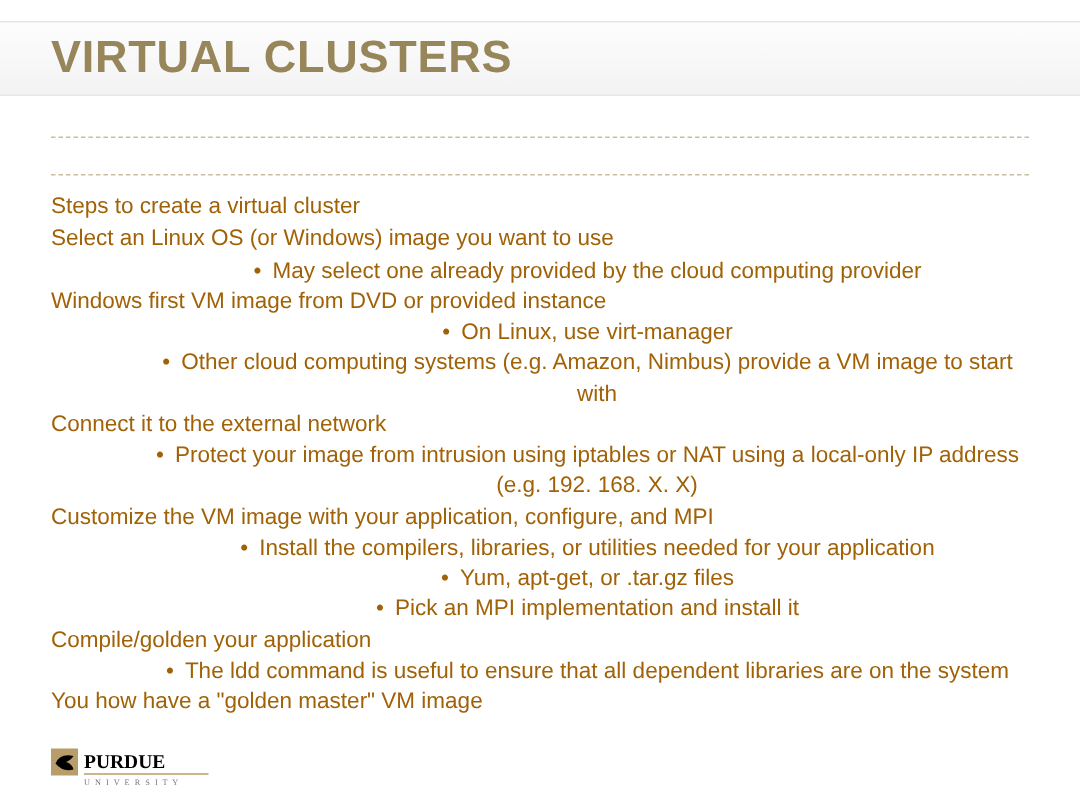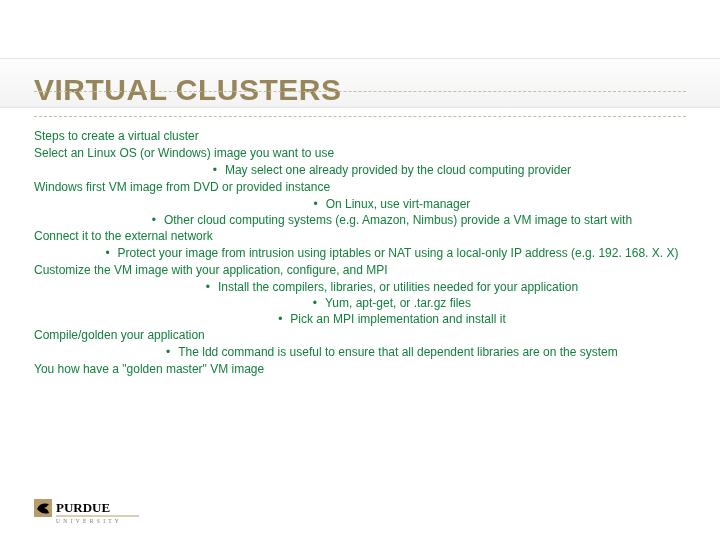--- a/index.html
+++ b/index.html
@@ -6,23 +6,22 @@
   html, body { width: 720px; height: 540px; background: #fff; font-family: Arial, Helvetica, sans-serif; overflow: hidden; }
   .slide { width: 720px; height: 540px; position: relative; }
   .title-band {
     position: absolute;
     top: 14px; left: 0; right: 0;
     height: 50px;
     border-top: 1px solid #e6e6e6;
     border-bottom: 1px solid #e6e6e6;
     background: linear-gradient(#fdfdfd, #f3f3f3);
     display: flex;
-    align-items: flex-end;
+    align-items: center;
     padding-left: 34px;
-    margin-top: 44px;
   }
   .title-band h1 {
     font-family: "Arial Black", Arial, sans-serif;
     font-weight: 900;
     letter-spacing: 0.5px;
     color: #97865a;
     font-size: 30px;
     text-transform: uppercase;
   }
   hr.dashed {
@@ -30,22 +29,22 @@
     left: 34px; right: 34px;
     border: none;
     border-top: 1px dashed #c8bda0;
     height: 0;
   }
   .dash1 { top: 91px; }
   .dash2 { top: 116px; }
   .content {
     position: absolute;
     top: 128px; left: 34px; right: 34px;
-    font-size: 12px;
-    color: #15803d;
+    font-size: 15px;
+    color: #a16207;
     line-height: 1.35;
   }
   .content .step { margin: 0 0 1px 0; }
   .content ul { list-style: none; text-align: center; }
   .content ul.b1 { margin-left: 56px; }
   .content ul.b1 > li::before { content: "•"; display: inline-block; width: 20px; margin-left: -20px; }
   .content ul.b1 > li { padding-left: 20px; }
   .content ul.b2 { margin-left: 56px; }
   .content ul.b2 > li::before { content: "–"; display: inline-block; width: 20px; margin-left: -20px; }
   .content ul.b2 > li { padding-left: 20px; }

